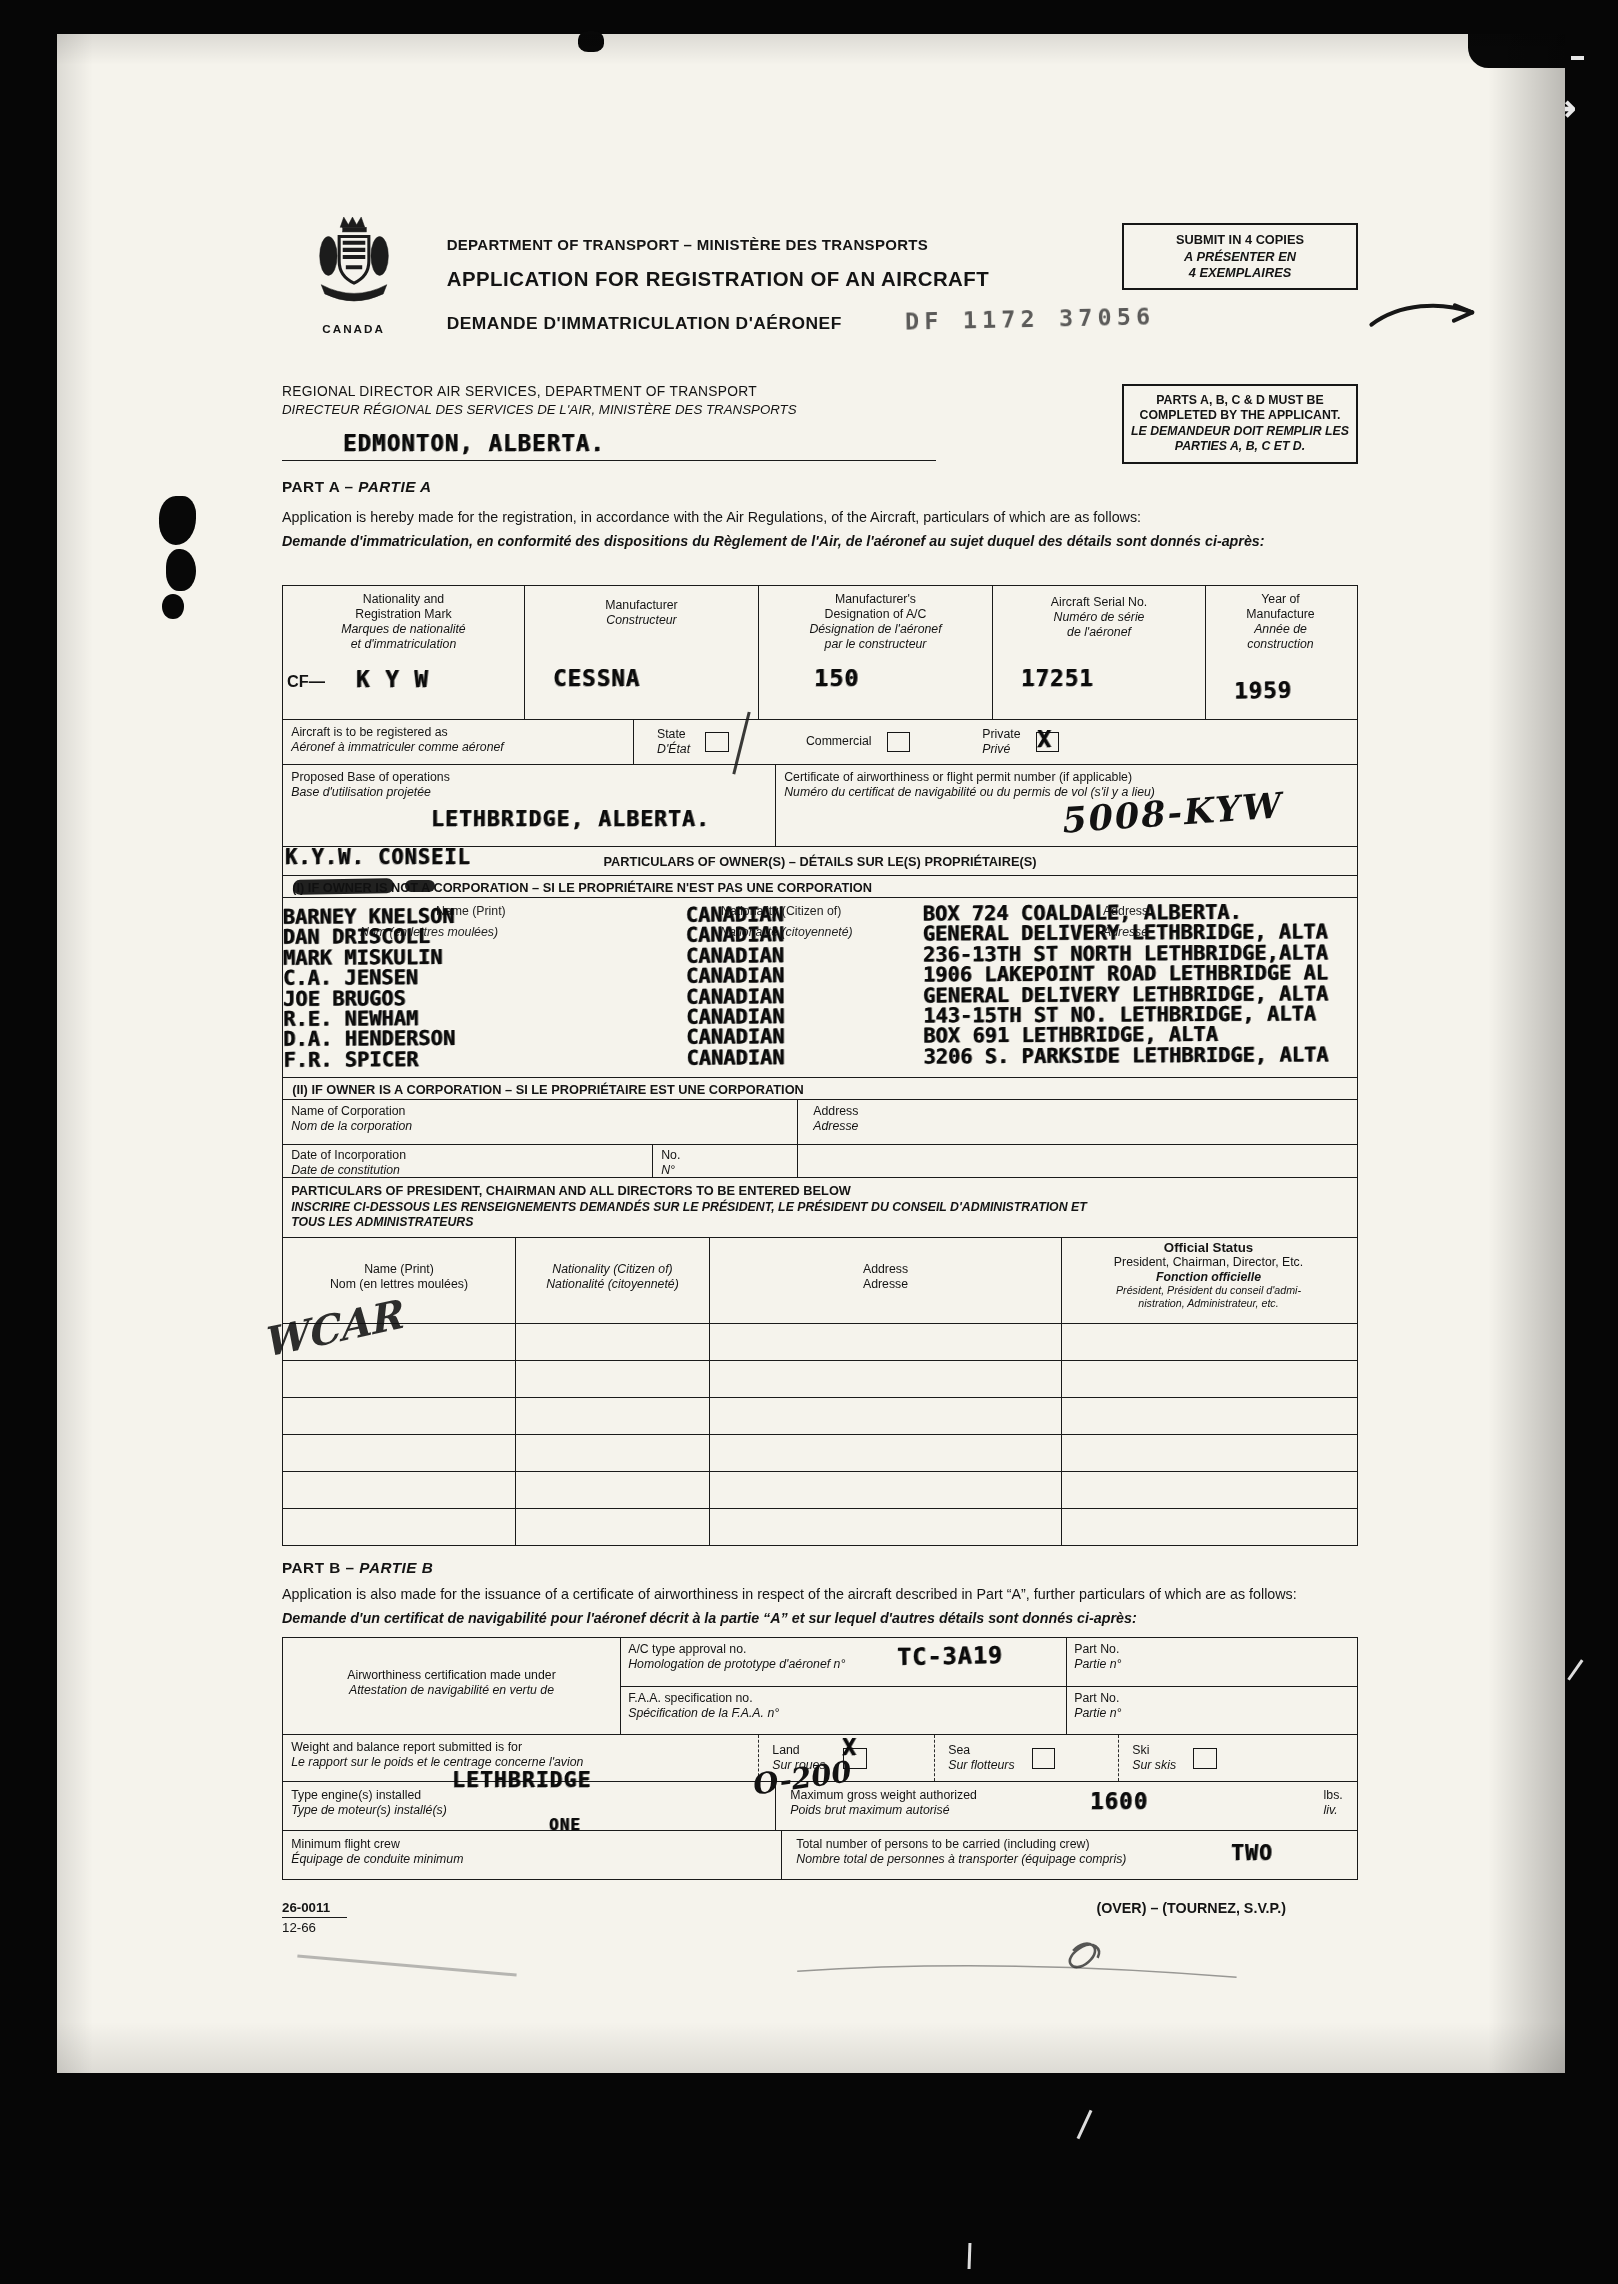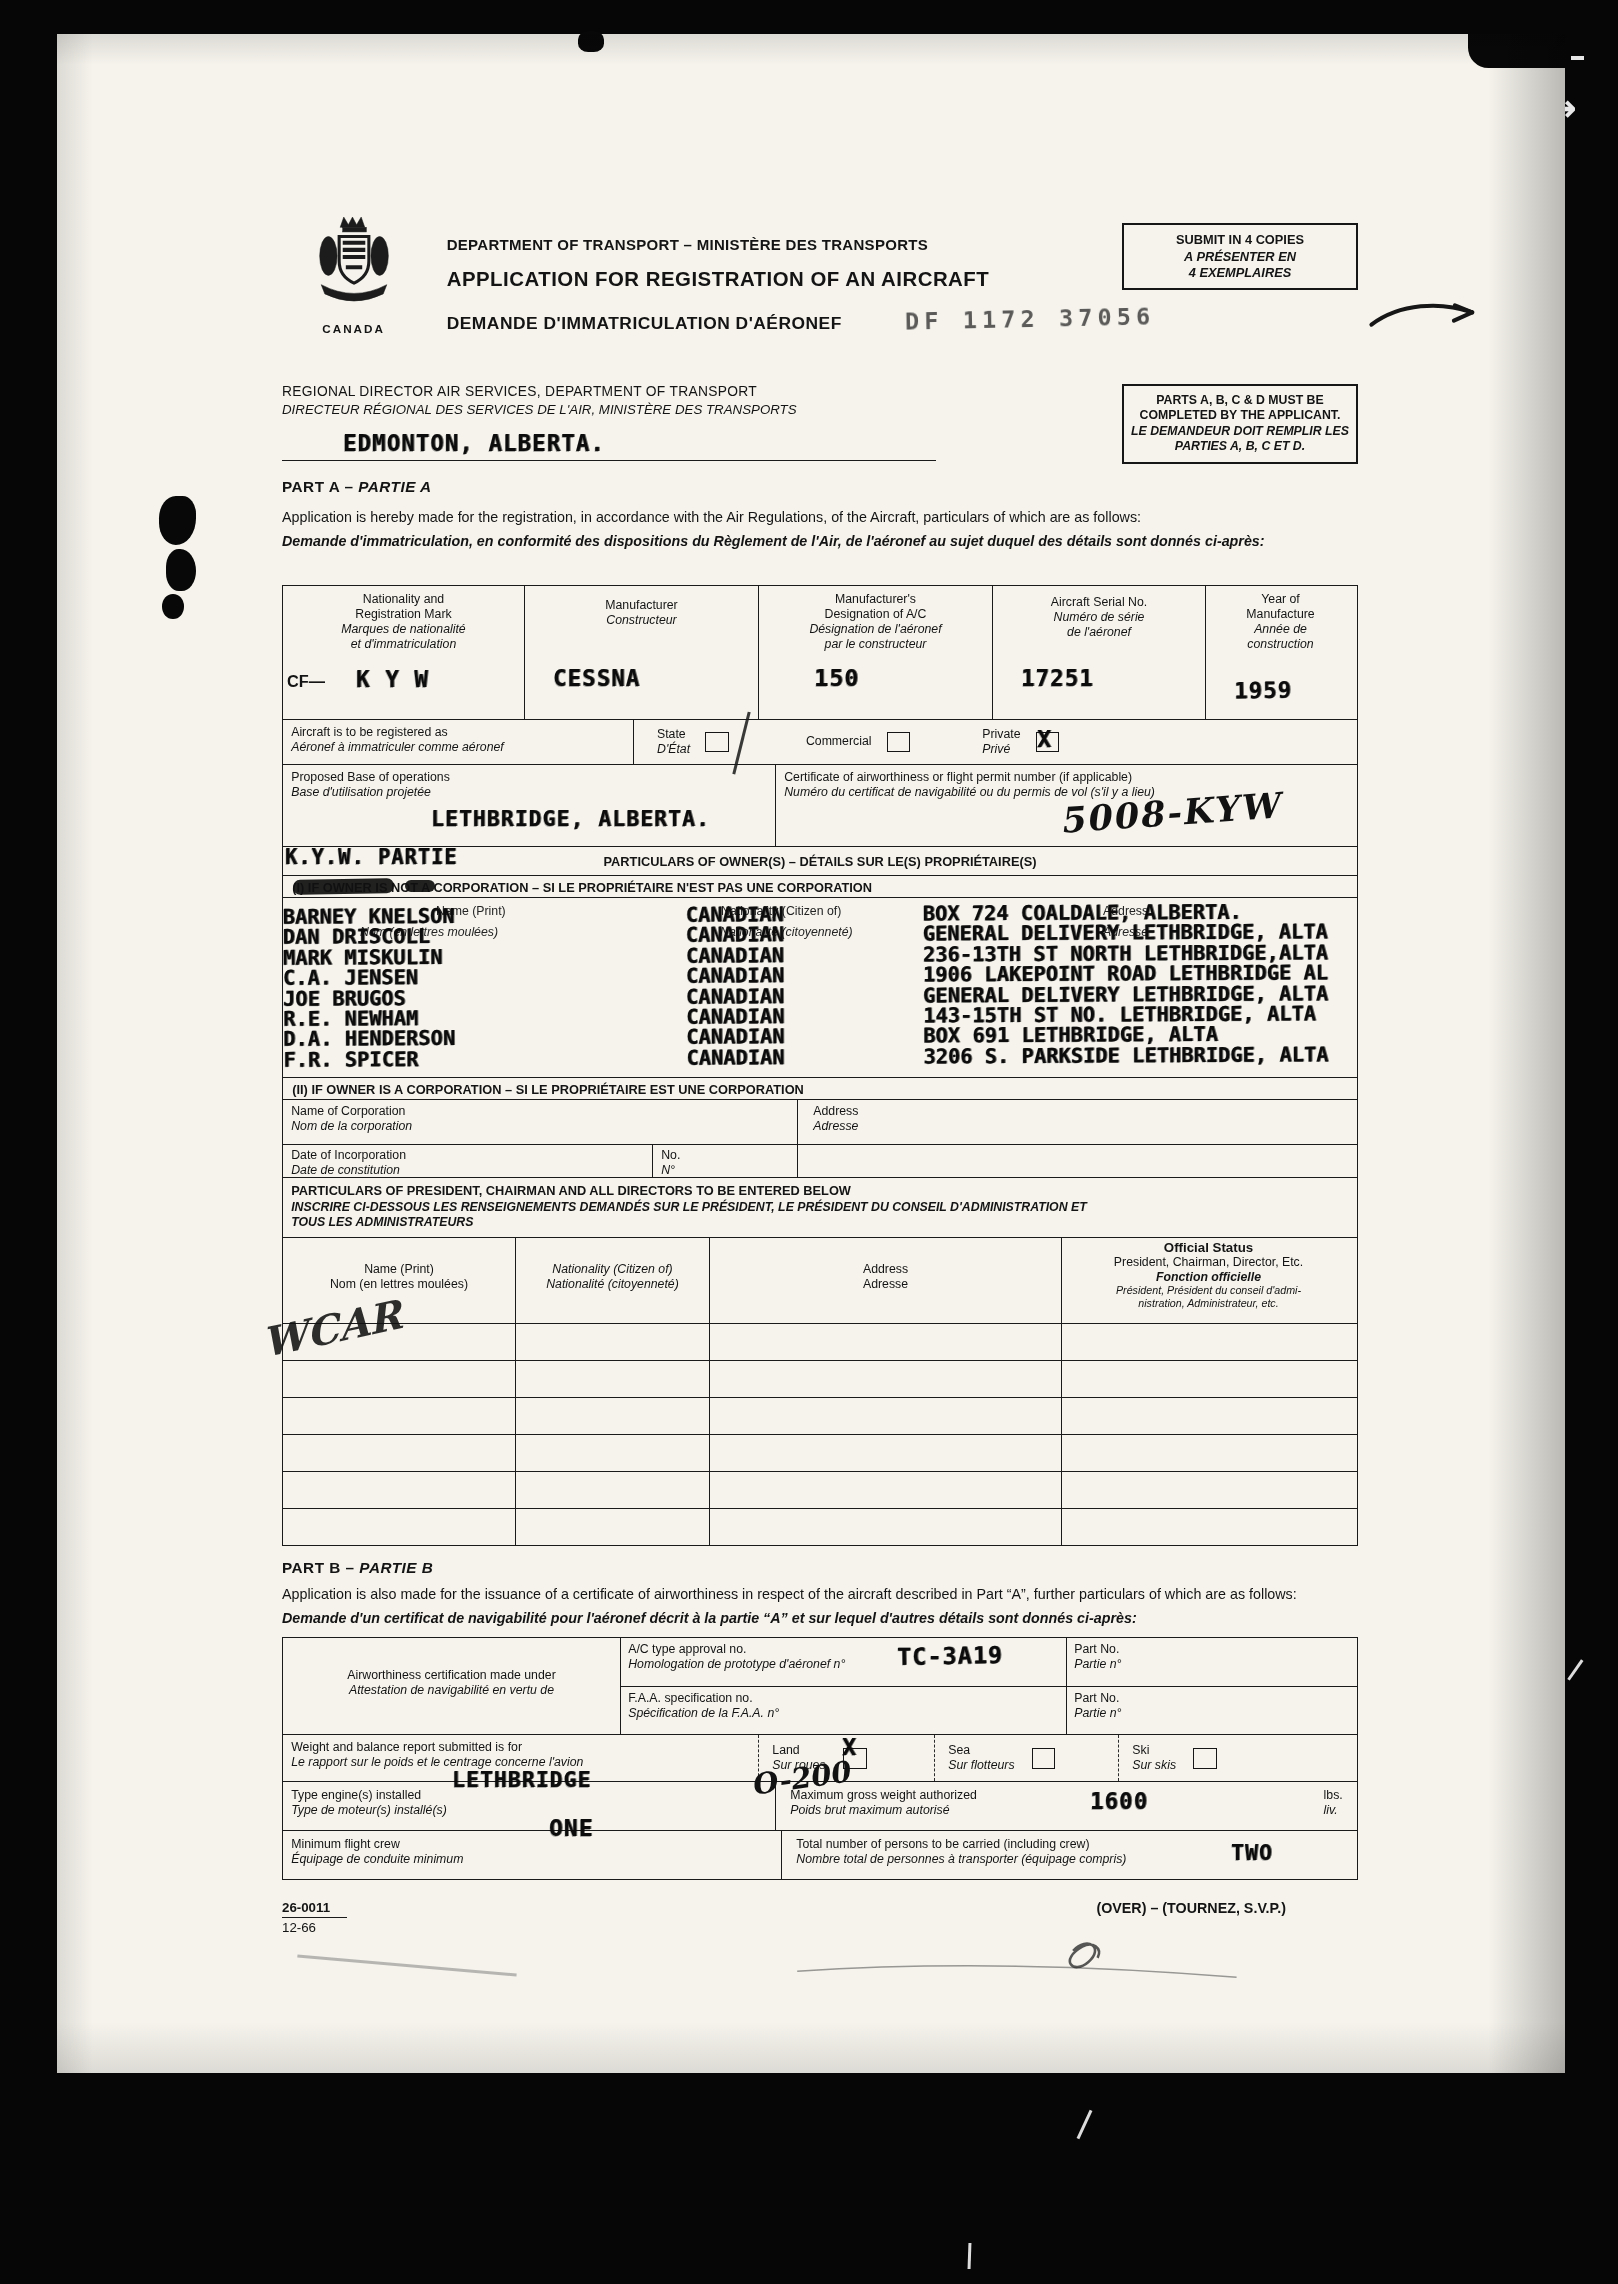--- a/index.html
+++ b/index.html
@@ -250,21 +250,21 @@
       </div>
       <div class="cell bl" style="flex:1;padding:5.1px 8.2px;">
         <div class="sm">Certificate of airworthiness or flight permit number (if applicable)</div>
         <div class="sm it">Numéro du certificat de navigabilité ou du permis de vol (s'il y a lieu)</div>
         <span class="hand" style="position:absolute;left:286px;top:26.6px;font-size:35px;letter-spacing:2px;transform:rotate(-4deg);z-index:2;">5008-KYW</span>
       </div>
     </div>
 
     <div class="frow" style="height:29px;display:block;">
       <div class="b ctr" style="font-size:12.8px;padding-top:7.2px;">PARTICULARS OF OWNER(S) – DÉTAILS SUR LE(S) PROPRIÉTAIRE(S)</div>
-      <span class="typed" style="position:absolute;left:2px;top:-2px;font-size:20.4px;z-index:2;">K.Y.W. PARTIE</span>
+      <span class="typed" style="position:absolute;left:2px;top:-2px;font-size:20.4px;z-index:2;">K.Y.W. CONSEIL</span>
     </div>
     <div class="frow" style="height:22px;display:block;">
       <div class="b" style="font-size:12.8px;padding:4.1px 0 0 9.2px;">(I) IF OWNER IS NOT A CORPORATION – SI LE PROPRIÉTAIRE N'EST PAS UNE CORPORATION</div>
       <div class="smudge" style="left:10.2px;top:2.6px;width:101px;height:15.3px;transform:rotate(-1deg);"></div>
       <div class="smudge" style="left:122px;top:4.1px;width:30px;height:12.3px;"></div>
     </div>
 
     <div class="frow" style="height:180px;display:block;padding-top:6.1px;">
       <span class="olabel sm" style="left:153px;top:6.1px;">Name (Print)</span>
       <span class="olabel sm it" style="left:77px;top:26.6px;">Nom (en lettres moulées)</span>
@@ -490,21 +490,21 @@
           <div class="sm">lbs.</div>
           <div class="sm it">liv.</div>
         </div>
       </div>
     </div>
 
     <div class="frow" style="height:49px;">
       <div class="cell" style="width:498px;padding:6.1px 8.2px;">
         <div class="sm">Minimum flight crew</div>
         <div class="sm it">Équipage de conduite minimum</div>
-        <span class="typed" style="position:absolute;left:266px;top:-16.3px;font-size:23px;z-index:2;">ONE</span>
+        <span class="typed" style="position:absolute;left:266px;top:-16.3px;font-size:16px;z-index:2;">ONE</span>
       </div>
       <div class="cell bl" style="flex:1;padding:6.1px 14.3px;">
         <div class="sm">Total number of persons to be carried (including crew)</div>
         <div class="sm it">Nombre total de personnes à transporter (équipage compris)</div>
         <span class="typed" style="position:absolute;left:449px;top:8.2px;font-size:21.5px;">TWO</span>
       </div>
     </div>
 
     <div class="footer">
       <div>

